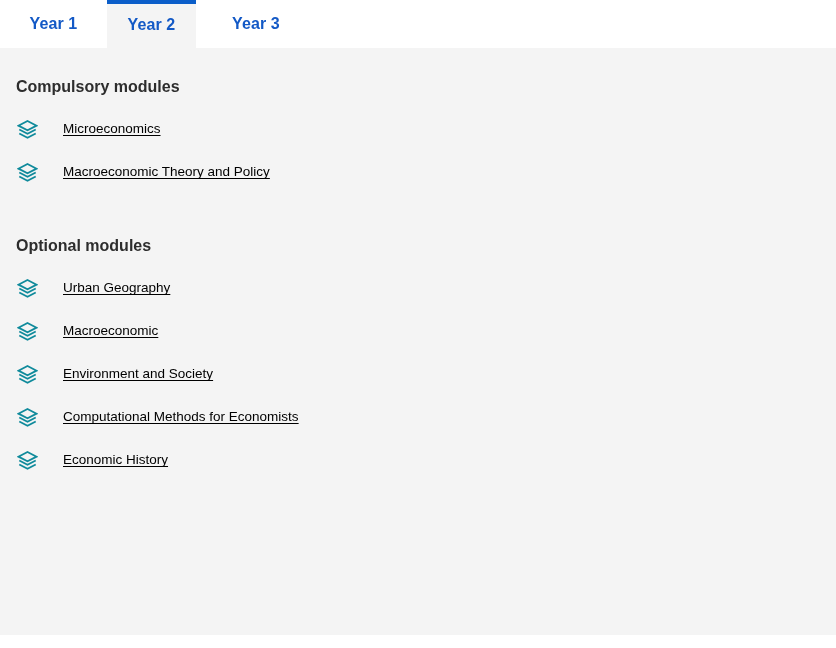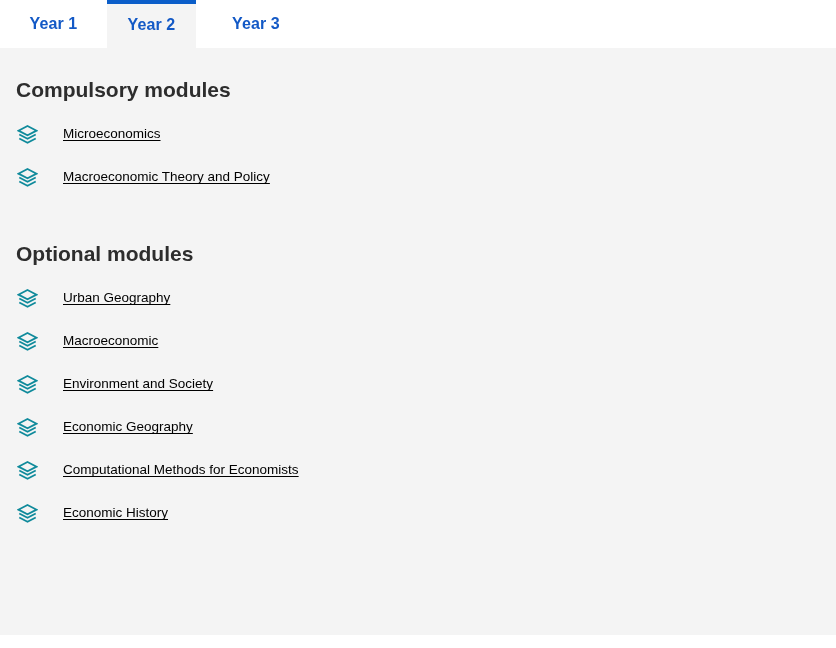--- a/index.html
+++ b/index.html
@@ -68,21 +68,21 @@
   
   .panel {
     background: #f4f4f4;
     height: 587px;
     box-sizing: border-box;
     padding: 0 0 0 0;
     overflow: hidden;
   }
 
   .section-heading {
-    font-size: 21px;
+    font-size: 16px;
     font-weight: bold;
     color: #2d2d2d;
     margin: 0;
     padding: 0;
     line-height: 1;
     font-family: "Liberation Sans", sans-serif;
   }
 
   .heading-compulsory { padding: 31px 0 0 16px; }
   .heading-optional   { padding: 44px 0 0 16px; }
@@ -194,28 +194,20 @@
           <polyline points="2.6,16.6 12,21.4 21.4,16.6" fill="none" stroke="#0f8a9b" stroke-width="2"></polyline>
         </svg>
         <a class="module-link" href="#">Environment and Society</a>
       </li>
       <li class="module-item">
         <svg class="layers-icon" viewBox="0 0 24 24" aria-hidden="true">
           <polygon points="12,2.2 22.4,7.6 12,13 1.6,7.6" fill="none" stroke="#0f8a9b" stroke-width="2"></polygon>
           <polyline points="2.6,12.1 12,16.9 21.4,12.1" fill="none" stroke="#0f8a9b" stroke-width="2"></polyline>
           <polyline points="2.6,16.6 12,21.4 21.4,16.6" fill="none" stroke="#0f8a9b" stroke-width="2"></polyline>
         </svg>
-        <a class="module-link" href="#">Economic Geography</a>
-      </li>
-      <li class="module-item">
-        <svg class="layers-icon" viewBox="0 0 24 24" aria-hidden="true">
-          <polygon points="12,2.2 22.4,7.6 12,13 1.6,7.6" fill="none" stroke="#0f8a9b" stroke-width="2"></polygon>
-          <polyline points="2.6,12.1 12,16.9 21.4,12.1" fill="none" stroke="#0f8a9b" stroke-width="2"></polyline>
-          <polyline points="2.6,16.6 12,21.4 21.4,16.6" fill="none" stroke="#0f8a9b" stroke-width="2"></polyline>
-        </svg>
         <a class="module-link" href="#">Computational Methods for Economists</a>
       </li>
       <li class="module-item">
         <svg class="layers-icon" viewBox="0 0 24 24" aria-hidden="true">
           <polygon points="12,2.2 22.4,7.6 12,13 1.6,7.6" fill="none" stroke="#0f8a9b" stroke-width="2"></polygon>
           <polyline points="2.6,12.1 12,16.9 21.4,12.1" fill="none" stroke="#0f8a9b" stroke-width="2"></polyline>
           <polyline points="2.6,16.6 12,21.4 21.4,16.6" fill="none" stroke="#0f8a9b" stroke-width="2"></polyline>
         </svg>
         <a class="module-link" href="#">Economic History</a>
       </li>

